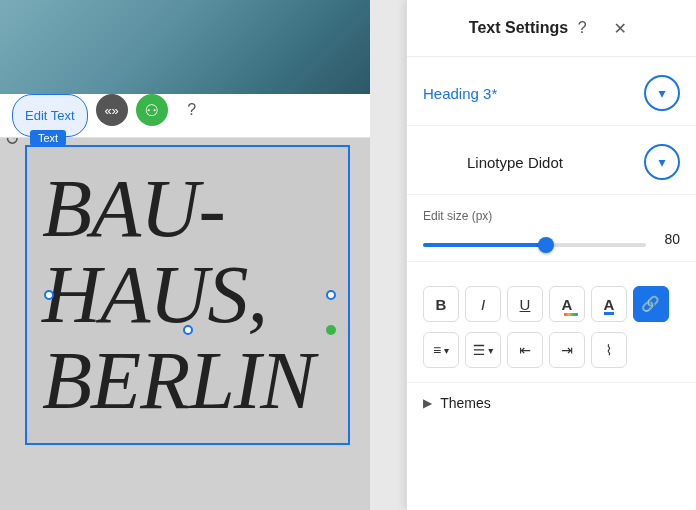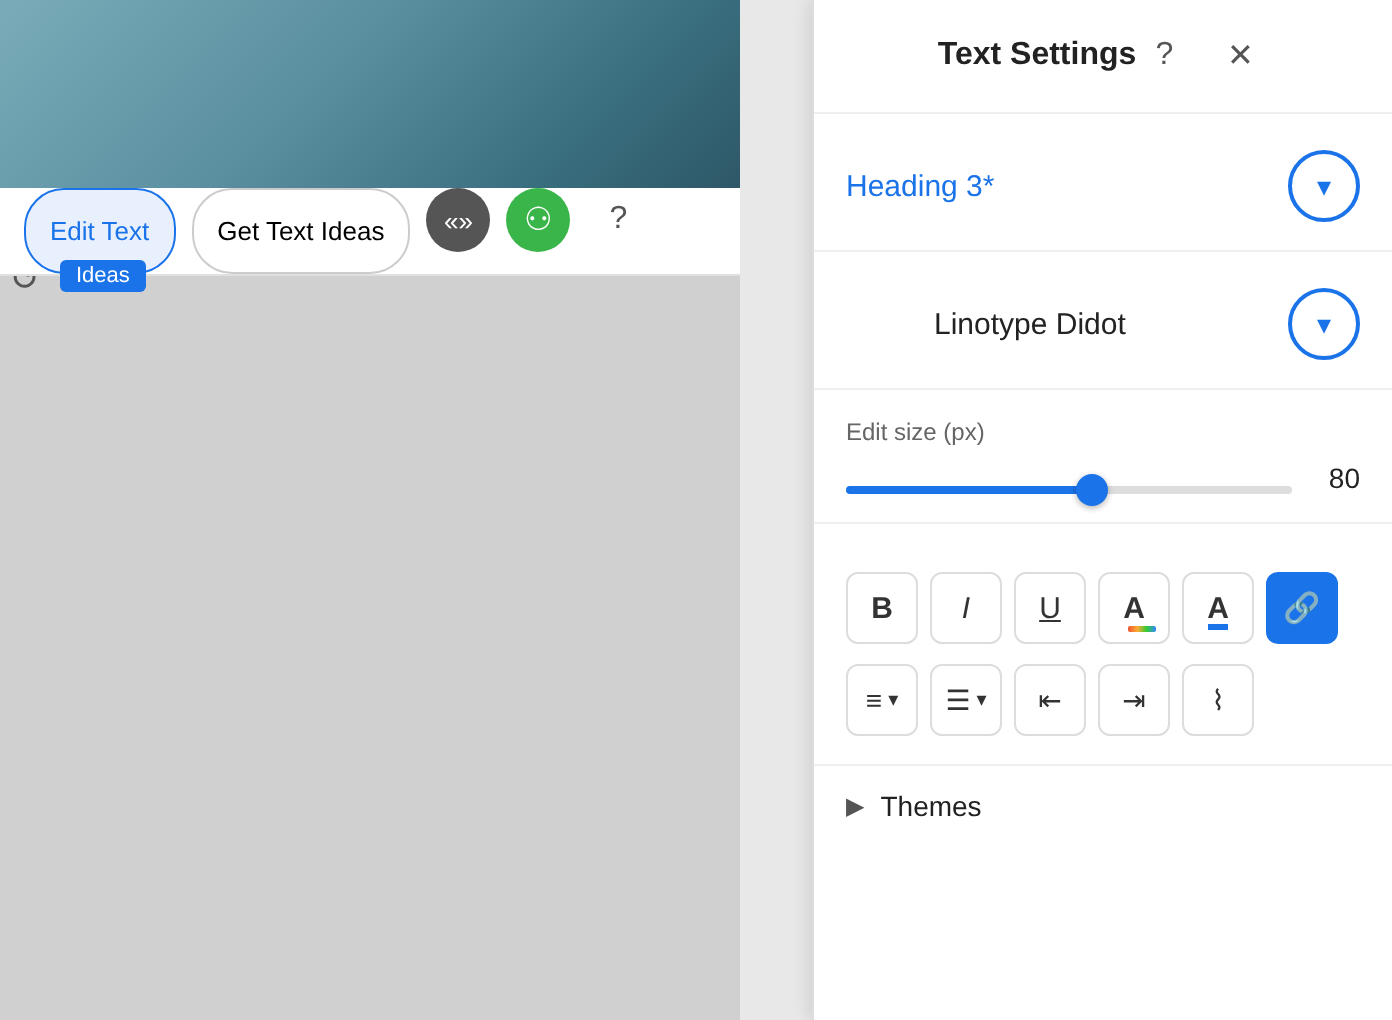--- a/index.html
+++ b/index.html
@@ -400,36 +400,43 @@
   </style>
 </head>
 <body>
 
 <div class="canvas-area">
 
   <div class="canvas-bg-img"></div>
 
   <div class="toolbar">
     <button class="toolbar-btn active">Edit Text</button>
-    <button class="toolbar-btn">Get Text Ideas</button>
     <button class="toolbar-icon-btn icon-arrows">
       <span>«»</span>
     </button>
     <button class="toolbar-icon-btn icon-link">
       <span>⚇</span>
     </button>
     <button class="toolbar-icon-btn">
       <span>?</span>
     </button>
   </div>
 
   <button class="undo-btn">↺</button>
 
-  <div class="text-label">Ideas</div>
-
+  <div class="text-label">Text</div>
+
+  <div class="text-box">
+    <div class="text-box-content">BAU-<br>HAUS,<br>BERLIN</div>
+
+    <div class="handle left-mid"></div>
+    <div class="handle right-mid"></div>
+    <div class="handle bottom-mid"></div>
+    <div class="handle bottom-right"></div>
+  </div>
 </div>
 
 <div class="panel">
 
   <div class="panel-header">
     <span class="panel-title">Text Settings</span>
     <div class="panel-header-icons">
       <button class="icon-btn-round">
         <span>?</span>
       </button>

